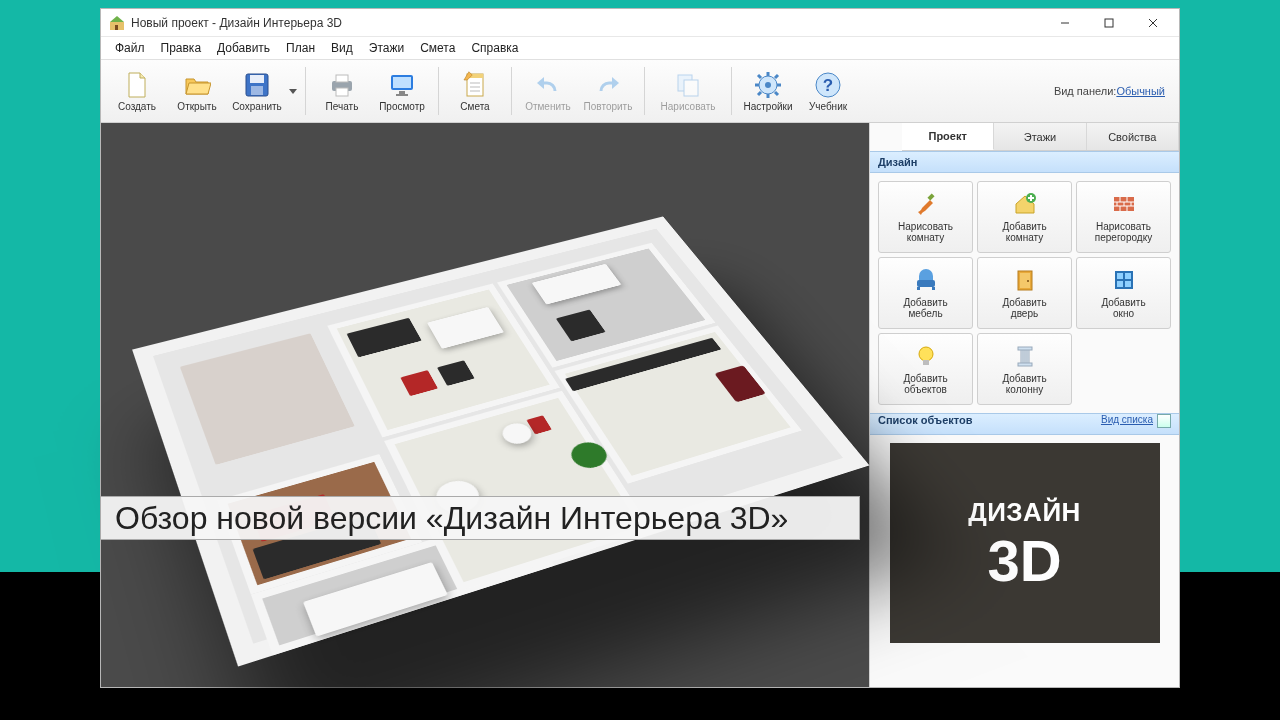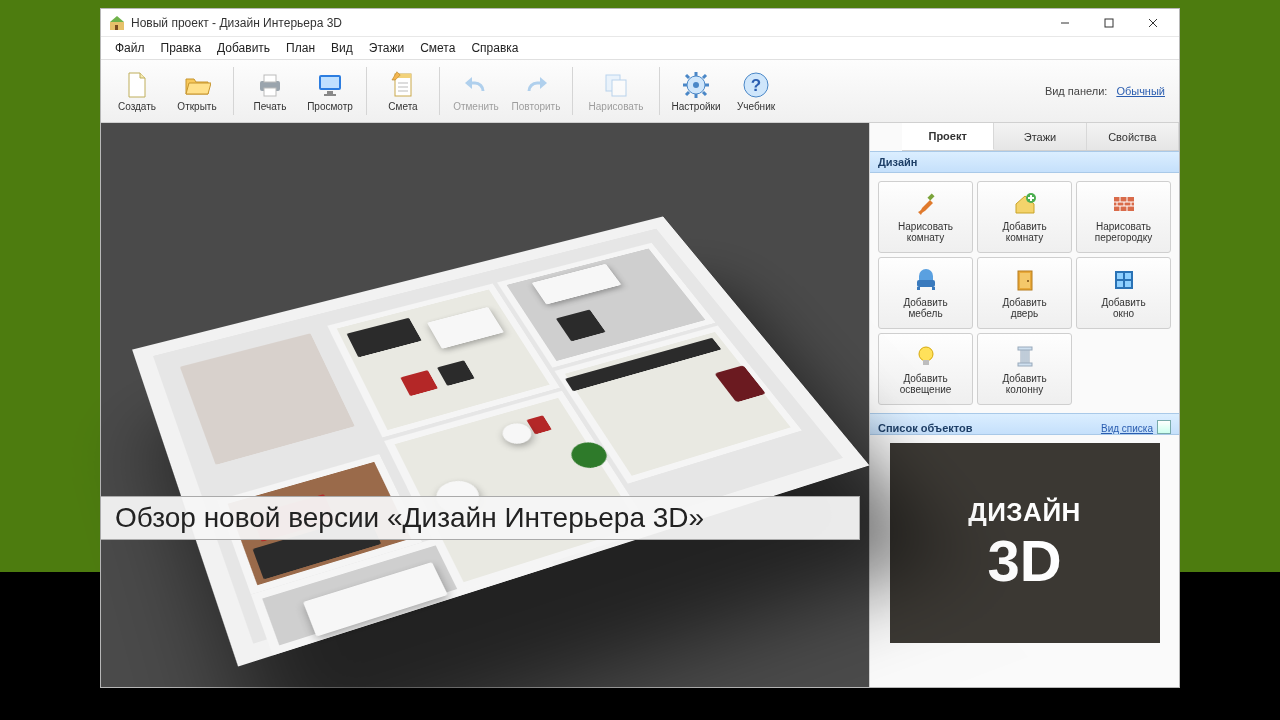--- a/index.html
+++ b/index.html
@@ -1,18 +1,18 @@
 <!DOCTYPE html>
 <html><head>
 <meta charset="utf-8">
 <style>
 * { margin: 0; padding: 0; box-sizing: border-box; font-family: "Segoe UI", Tahoma, sans-serif; }
 html, body { width: 1280px; height: 720px; overflow: hidden; background: #000; }
 
-.stage { width: 1280px; height: 572px; position: relative; background: #4d7c0f; padding-left: 16px; }
+.stage { width: 1280px; height: 572px; position: relative; background: #14b8a6; padding-left: 16px; }
 .window { position: absolute; left: 100px; top: 8px; width: 1080px; height: 680px; background: #fff; border: 1px solid #b8b8b8; display: flex; flex-direction: column; }
 
 
 .titlebar { height: 28px; display: flex; align-items: center; padding: 0 4px 0 8px; background: #fff; border-bottom: 1px solid #e8e8e8; }
 .titlebar .app-icon { width: 16px; height: 16px; margin-right: 6px; }
 .titlebar .title { font-size: 12px; color: #333; flex: 1; }
 .win-controls { display: flex; }
 .win-btn { width: 44px; height: 28px; display: flex; align-items: center; justify-content: center; }
 .win-btn svg { width: 10px; height: 10px; }
 
@@ -26,21 +26,21 @@
 .toolbar .sep { width: 1px; height: 48px; background: #d5d5d5; margin: 0 6px; }
 .tbtn { width: 60px; height: 58px; display: flex; flex-direction: column; align-items: center; justify-content: center; gap: 2px; border-radius: 3px; }
 .tbtn.disabled { opacity: .45; }
 .tbtn.wide { width: 74px; }
 .tbtn .ic { width: 30px; height: 30px; display: flex; align-items: center; justify-content: center; }
 .tbtn .lbl { font-size: 10px; color: #333; text-align: center; line-height: 1; }
 
 .save-split { display: flex; align-items: center; }
 .save-split .dd { width: 12px; height: 58px; display: flex; align-items: center; justify-content: center; }
 
-.toolbar-right { margin-left: auto; font-size: 11px; color: #444; padding-right: 8px; display:flex; align-items:flex-start; gap:9px;}
+.toolbar-right { margin-left: auto; font-size: 11px; color: #444; padding-right: 8px; display:flex; align-items:flex-start; gap:0;}
 .toolbar-right a { color: #2a5db0; text-decoration: underline; }
 
 
 .body { flex: 1; display: flex; min-height: 0; }
 .viewport { flex: 1; background: #4a4a4a; position: relative; display:flex; align-items:center; justify-content:center; }
 
 
 .floorplan { width: 620px; height: 430px; position: relative; transform: perspective(1400px) rotateX(46deg) rotateZ(-22deg); transform-style: preserve-3d; }
 .floor-base { position:absolute; inset:0; background:#e6e6e6; border:18px solid #f2f2f2; box-shadow: 0 120px 80px rgba(0,0,0,.55); }
 .room { position:absolute; background:#f0f0f0; border:8px solid #f5f5f5; }
@@ -62,31 +62,31 @@
 .tab { flex: 1; font-size: 11px; color: #333; display: flex; align-items: center; justify-content: center; border-right: 1px solid #d8d8d8; background: linear-gradient(#f3f3f3,#e6e6e6); }
 .tab.active { background: #fff; border-bottom: 1px solid #fff; font-weight: 600; }
 
 .section-header { height: 22px; background: linear-gradient(#dbeeff,#c5e0fb); border: 1px solid #a9c9e8; border-left: none; border-right: none; display: flex; align-items: center; padding: 0 8px; font-size: 11px; font-weight: 600; color: #1d3e66; }
 
 .design-grid { display: grid; grid-template-columns: repeat(3, 1fr); gap: 4px; padding: 8px; }
 .dbtn { height: 72px; background: linear-gradient(#fefefe,#efefef); border: 1px solid #cfcfcf; border-radius: 3px; display: flex; flex-direction: column; align-items: center; justify-content: center; gap: 4px; }
 .dbtn .di { width: 26px; height: 26px; display:flex; align-items:center; justify-content:center; }
 .dbtn .dl { font-size: 10px; color: #333; text-align: center; line-height: 1.1; padding: 0 4px; }
 
-.objlist-header { height: 22px; background: linear-gradient(#dbeeff,#c5e0fb); border-top: 1px solid #a9c9e8; border-bottom: 1px solid #a9c9e8; display: flex; align-items: flex-end; padding: 0 8px; font-size: 11px; color: #1d3e66; }
+.objlist-header { height: 22px; background: linear-gradient(#dbeeff,#c5e0fb); border-top: 1px solid #a9c9e8; border-bottom: 1px solid #a9c9e8; display: flex; align-items: flex-start; padding: 0 8px; font-size: 11px; color: #1d3e66; }
 .objlist-header .t { font-weight: 600; flex:1;}
 .objlist-header .vk { font-size: 10px; color:#2a5db0; text-decoration: underline; margin-right:4px;}
 .list-icon { width:14px; height:14px; border:1px solid #7aa; background:linear-gradient(#fff,#cfe);}
 
 .logo-box { margin: 8px; flex-shrink:0; align-self: center; width: 270px; height: 200px; background: #3b3833; display: flex; flex-direction: column; align-items: center; justify-content: center; color: #fff; text-align: center; }
 .logo-box .l1 { font-size: 26px; font-weight: 800; letter-spacing: .5px; }
 .logo-box .l2 { font-size: 58px; font-weight: 900; line-height: 1; margin-top: 4px; }
 
 
-.caption { position: absolute; left: 100px; bottom: 32px; height: 44px; width: 760px; background: rgba(245,245,245,.95); border: 1px solid #aaa; display: flex; align-items: center; padding: 0 14px; font-size: 28px; color: #222; }
+.caption { position: absolute; left: 100px; bottom: 32px; height: 44px; width: 760px; background: rgba(245,245,245,.95); border: 1px solid #aaa; display: flex; align-items: center; padding: 0 14px; font-size: 32px; color: #222; }
 
 </style>
 </head>
 <body>
 
 <div class="stage">
   <div class="window">
 
     <div class="titlebar">
       <span class="app-icon">
@@ -140,20 +140,37 @@
           <span class="lbl">Создать</span>
         </div>
         <div class="tbtn">
           <span class="ic">
               <svg width="28" height="28" viewBox="0 0 28 28">
                 <path d="M3 8h8l2 3h12v12H3z" fill="#f7c85b" stroke="#c6942d"></path>
                 <path d="M6 12h22l-3 11H3z" fill="#ffe08a" stroke="#c6942d"></path>
               </svg>
             </span>
           <span class="lbl">Открыть</span>
+        </div>
+        <div class="save-split">
+          <div class="tbtn">
+            <span class="ic">
+                <svg width="28" height="28" viewBox="0 0 28 28">
+                  <rect x="3" y="3" width="22" height="22" rx="2" fill="#3e74c7" stroke="#2a4f8e"></rect>
+                  <rect x="7" y="4" width="14" height="8" fill="#e8eef9"></rect>
+                  <rect x="8" y="15" width="12" height="9" fill="#9db8e4"></rect>
+                </svg>
+              </span>
+            <span class="lbl">Сохранить</span>
+          </div>
+          <div class="dd">
+              <svg width="8" height="8" viewBox="0 0 8 8">
+                <polygon points="0,2 8,2 4,7" fill="#555"></polygon>
+              </svg>
+            </div>
         </div>
       </div>
       <div class="sep"></div>
       <div class="group">
         <div class="tbtn">
           <span class="ic">
               <svg width="28" height="28" viewBox="0 0 28 28">
                 <rect x="4" y="10" width="20" height="10" rx="2" fill="#9aa4ad"></rect>
                 <rect x="8" y="4" width="12" height="7" fill="#fff" stroke="#bbb"></rect>
                 <rect x="8" y="17" width="12" height="8" fill="#fff" stroke="#bbb"></rect>
@@ -370,21 +387,21 @@
               </span>
             <span class="dl"><span>Добавить</span><br><span>окно</span></span>
           </div>
           <div class="dbtn">
             <span class="di">
                 <svg width="24" height="24" viewBox="0 0 24 24">
                   <circle cx="12" cy="10" r="7" fill="#ffe15a" stroke="#d7a90a"></circle>
                   <rect x="9" y="16" width="6" height="5" fill="#bdbdbd"></rect>
                 </svg>
               </span>
-            <span class="dl"><span>Добавить</span><br><span>освещение</span></span>
+            <span class="dl"><span>Добавить</span><br><span>объектов</span></span>
           </div>
           <div class="dbtn">
             <span class="di">
                 <svg width="24" height="24" viewBox="0 0 24 24">
                   <rect x="8" y="5" width="8" height="15" fill="#e6eef6" stroke="#9ab"></rect>
                   <rect x="5" y="3" width="14" height="3" fill="#cfe0f0" stroke="#9ab"></rect>
                   <rect x="5" y="19" width="14" height="3" fill="#cfe0f0" stroke="#9ab"></rect>
                   <line x1="10" y1="6" x2="10" y2="19" stroke="#9ab"></line>
                   <line x1="12" y1="6" x2="12" y2="19" stroke="#9ab"></line>
                   <line x1="14" y1="6" x2="14" y2="19" stroke="#9ab"></line>

